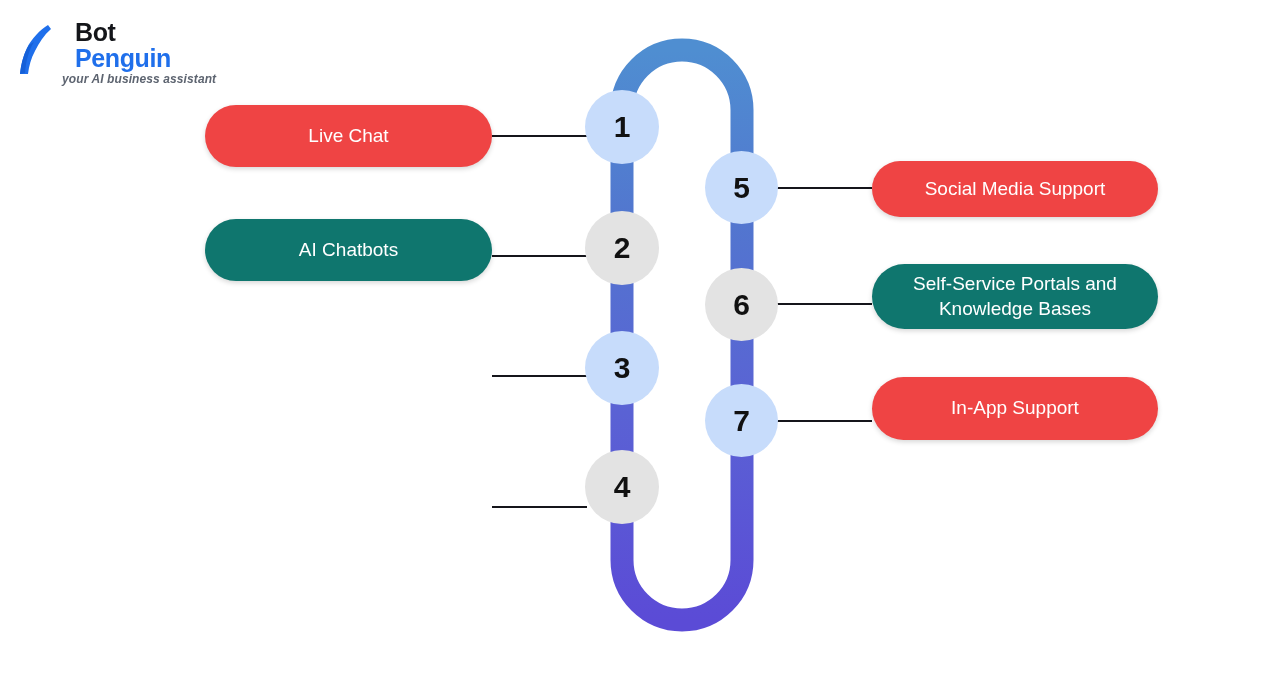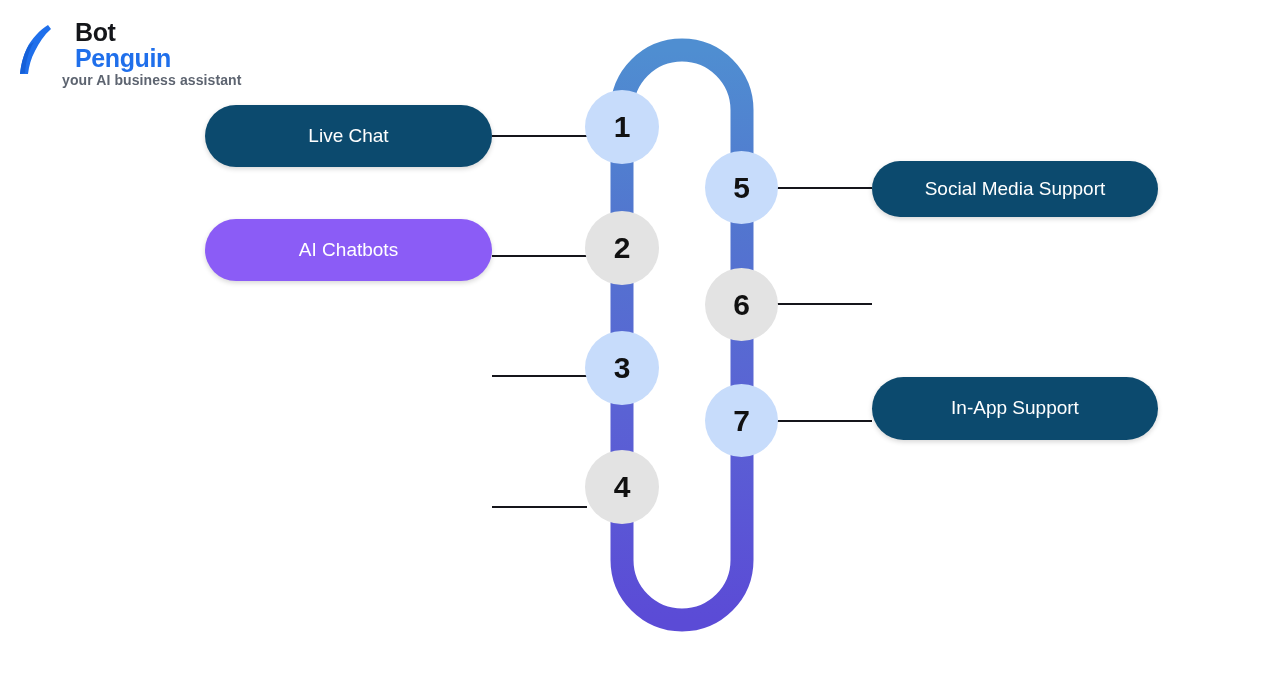--- a/index.html
+++ b/index.html
@@ -51,21 +51,22 @@
     font-weight: 700;
     color: #1f6feb;
     letter-spacing: -0.4px;
     display: block;
     margin-top: 1px;
   }
   #logo .logo-tagline {
     position: absolute;
     left: 44px;
     top: 52px;
-    font-size: 14px;
+    font-size: 12px;
+    font-style: italic;
     font-weight: 600;
     color: #5d6470;
     letter-spacing: 0.1px;
     white-space: nowrap;
   }
 
   
   #track {
     position: absolute;
     left: 0;
@@ -99,22 +100,22 @@
     justify-content: center;
     text-align: center;
     color: #ffffff;
     font-size: 19px;
     font-weight: 400;
     line-height: 1.3;
     box-sizing: border-box;
     padding: 0 18px;
     box-shadow: 0 2px 5px rgba(0,0,0,0.16);
   }
-  .pill.blue { background: #0c4a6e; }
-  .pill.dark { background: #8b5cf6; }
+  .pill.blue { background: #ef4444; }
+  .pill.dark { background: #0f766e; }
 
   
   .connector {
     position: absolute;
     height: 1.6px;
     background: #15151b;
   }
 </style>
 </head>
 <body>
@@ -161,20 +162,23 @@
   <div class="pill blue" style="left:205px; top:105px; width:287px; height:62px;">
     <span>Live Chat</span>
   </div>
   <div class="pill dark" style="left:205px; top:219px; width:287px; height:62px;">
     <span>AI Chatbots</span>
   </div>
 
   <div class="pill blue" style="left:872px; top:161px; width:286px; height:56px;">
     <span>Social Media Support</span>
   </div>
+  <div class="pill dark" style="left:872px; top:264px; width:286px; height:65px;">
+    <span>Self-Service Portals and Knowledge Bases</span>
+  </div>
   <div class="pill blue" style="left:872px; top:377px; width:286px; height:63px;">
     <span>In-App Support</span>
   </div>
 
   <div class="node blue" style="left:585px; top:90px; width:74px; height:74px;">
     <span>1</span>
   </div>
   <div class="node gray" style="left:585px; top:211px; width:74px; height:74px;">
     <span>2</span>
   </div>

